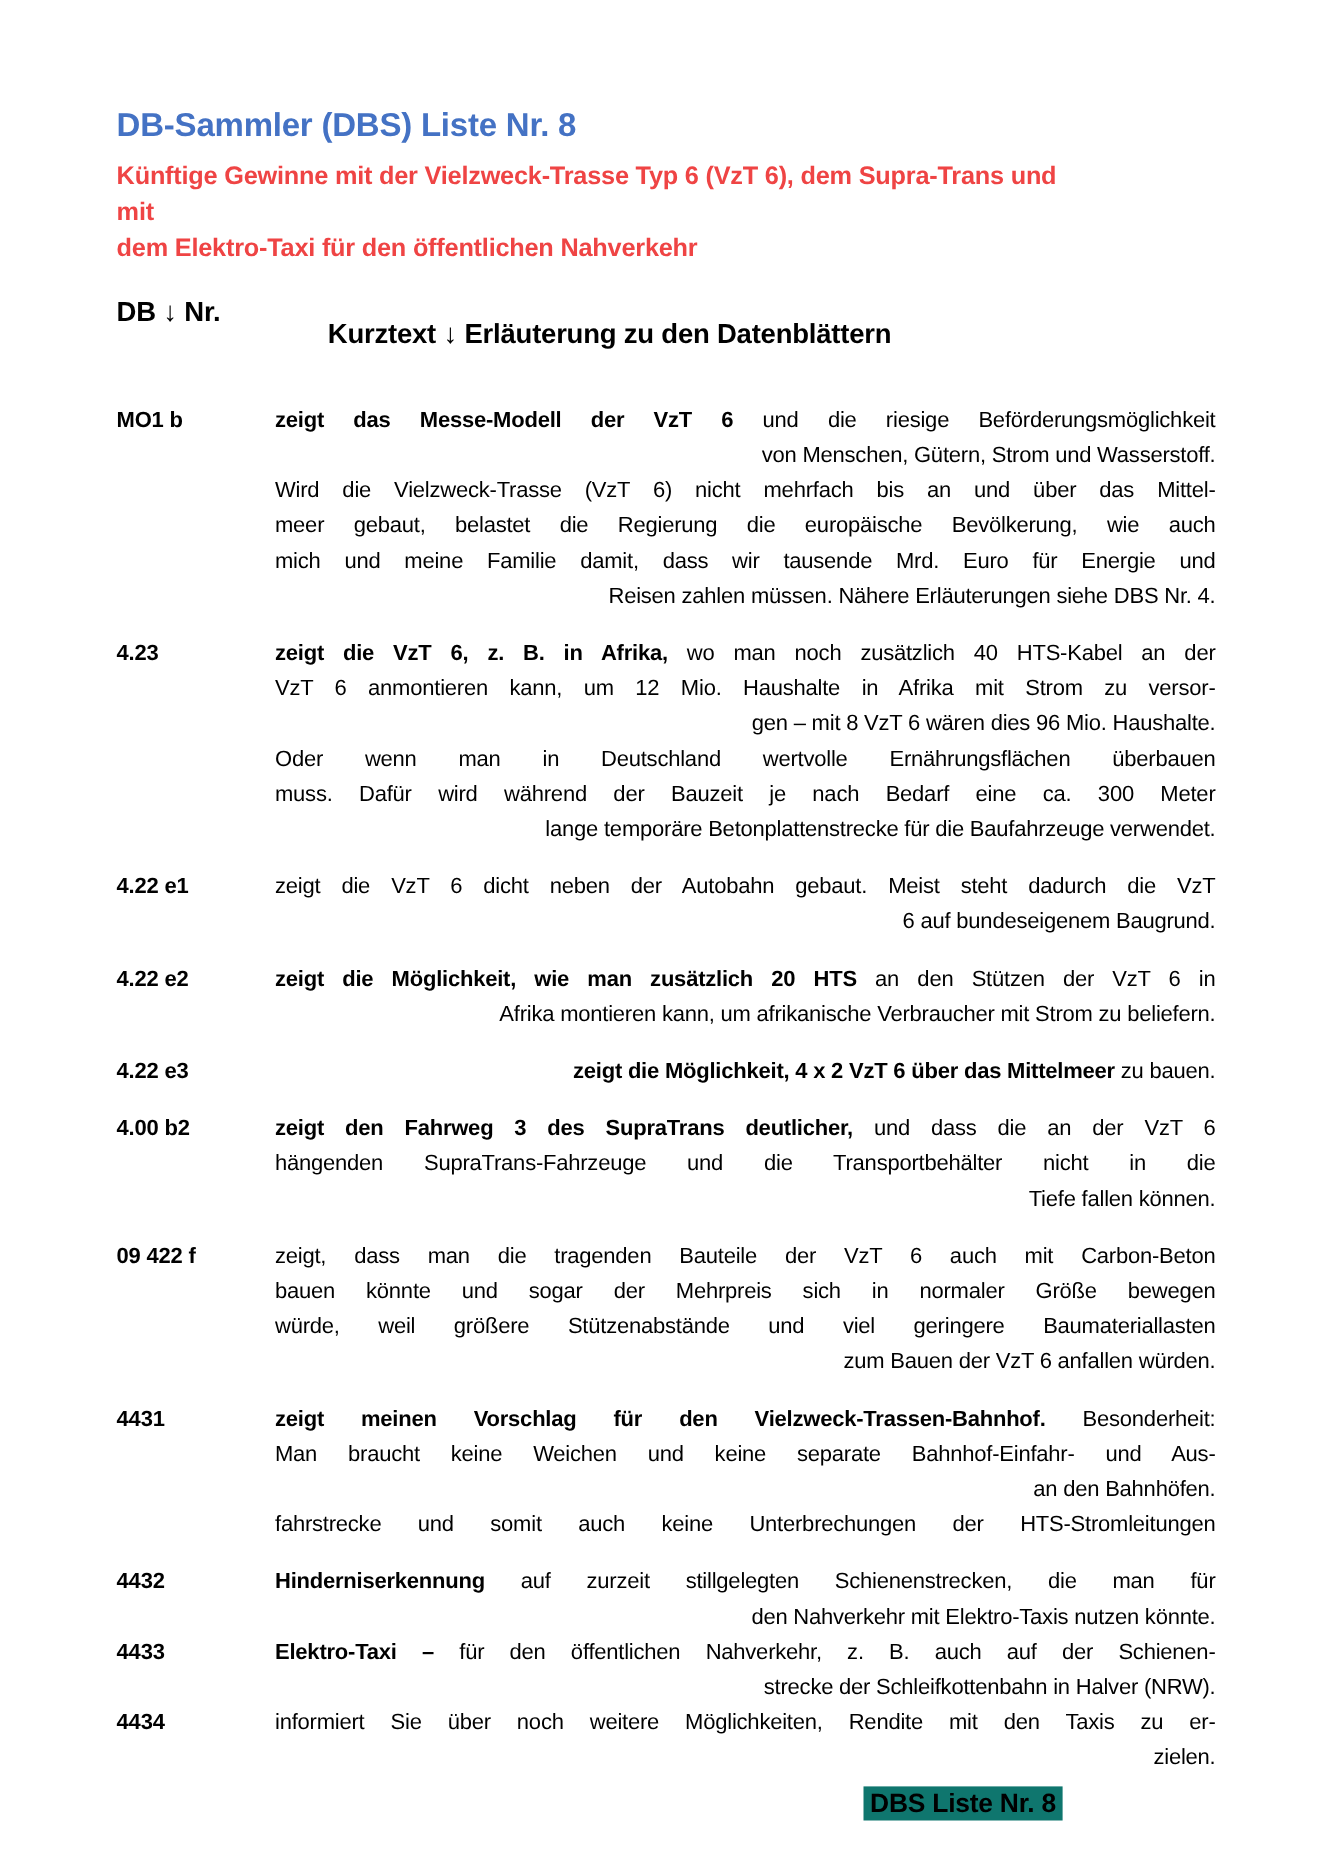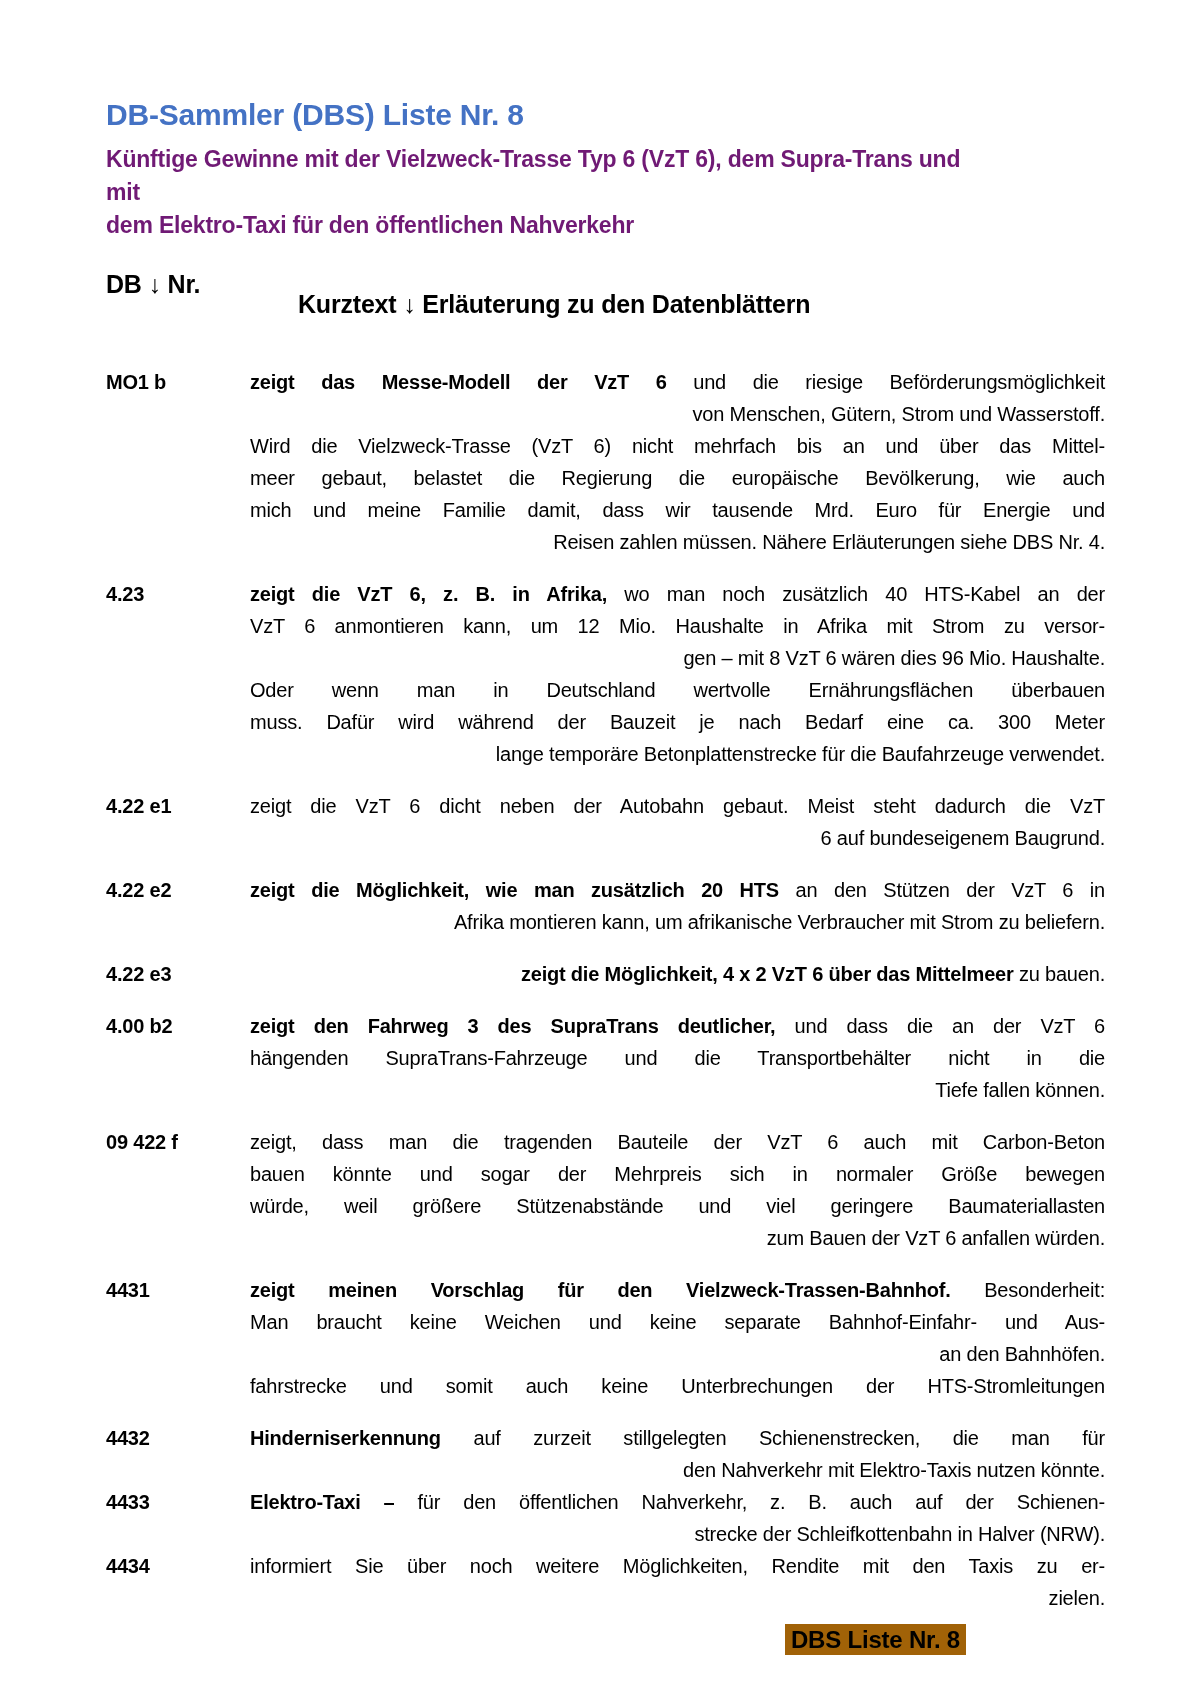--- a/index.html
+++ b/index.html
@@ -27,21 +27,21 @@
     line-height: 36px;
     font-weight: 700;
     color: #4472C4;
     letter-spacing: -0.2px;
   }
   .subtitle {
     margin: 0 0 26px 0;
     font-size: 23px;
     line-height: 33px;
     font-weight: 700;
-    color: #701a75;
+    color: #ef4444;
     white-space: pre-line;
     letter-spacing: -0.2px;
   }
   .head-row {
     display: flex;
     font-size: 25px;
     line-height: 32px;
     font-weight: 700;
     color: #000000;
     margin: 0 0 46px 0;
@@ -75,21 +75,21 @@
     -moz-text-align-last: justify;
   }
   .line b { font-weight: 700; }
   .footer-row {
     margin-top: 10px;
     text-align: right;
     padding-right: 15px;
   }
   .badge {
     display: inline-block;
-    background: #a16207;
+    background: #0f766e;
     color: #000000;
     font-size: 24px;
     line-height: 29px;
     font-weight: 700;
     padding: 1px 6px 1px 6px;
     letter-spacing: -0.2px;
   }
 </style>
 </head>
 <body>

